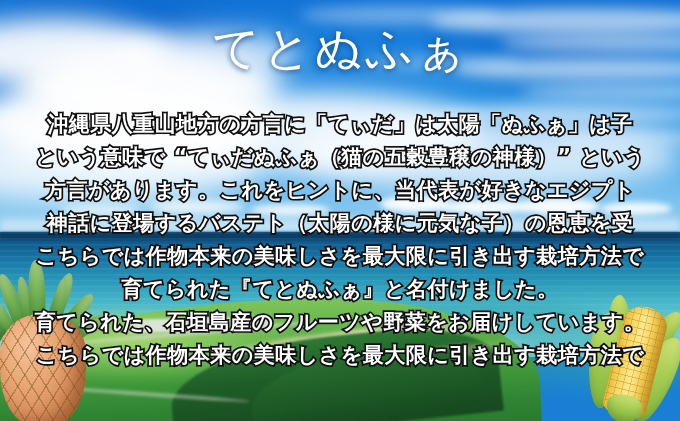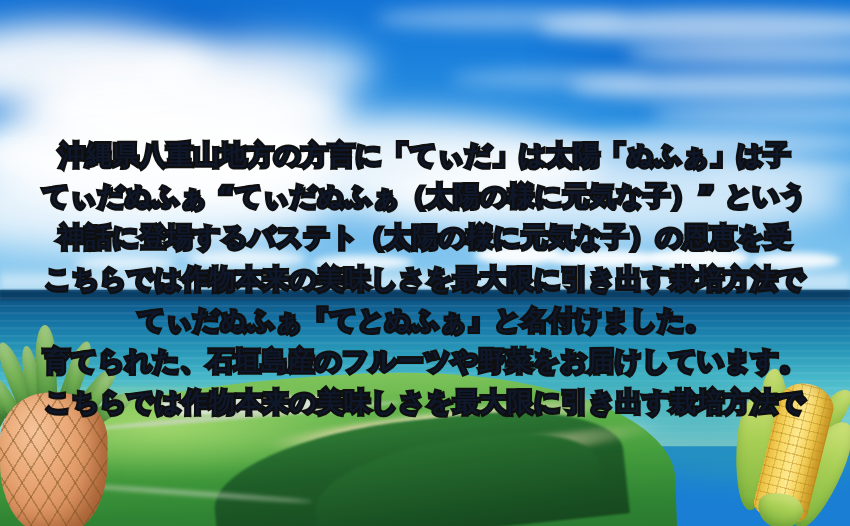--- a/index.html
+++ b/index.html
@@ -337,21 +337,21 @@
 
   .body-text {
     position: absolute;
     left: 0; top: 108px;
     width: 680px;
     text-align: center;
   }
   .line {
     font-size: 21px;
     line-height: 33px;
-    color: #0f172a;
+    color: #ffffff;
     font-weight: 700;
     letter-spacing: .5px;
     white-space: nowrap;
     -webkit-text-stroke: 3.4px #111111;
     paint-order: stroke fill;
     text-shadow: 0 0 2px rgba(0,0,0,.5);
   }
 </style>
 </head>
 <body>
@@ -428,24 +428,26 @@
     <div class="husk h3"></div>
     <div class="husk h4"></div>
     <div class="husk h1"></div>
     <div class="husk h2"></div>
     <div class="corn-cob">
       <div class="corn-kernels"></div>
     </div>
     <div class="husk h5"></div>
   </div>
 
+  <div class="title">てとぬふぁ</div>
 
   <div class="body-text">
     <div class="line">沖縄県八重山地方の方言に「てぃだ」は太陽「ぬふぁ」は子</div>
-    <div class="line">てぃだぬふぁ “てぃだぬふぁ（太陽の様に元気な子）” という</div>
+    <div class="line">という意味で “てぃだぬふぁ（猫の五穀豊穣の神様）” という</div>
+    <div class="line">方言があります。これをヒントに、当代表が好きなエジプト</div>
     <div class="line">神話に登場するバステト（太陽の様に元気な子）の恩恵を受</div>
     <div class="line">こちらでは作物本来の美味しさを最大限に引き出す栽培方法で</div>
-    <div class="line">てぃだぬふぁ『てとぬふぁ』と名付けました。</div>
+    <div class="line">育てられた『てとぬふぁ』と名付けました。</div>
     <div class="line">育てられた、石垣島産のフルーツや野菜をお届けしています。</div>
     <div class="line">こちらでは作物本来の美味しさを最大限に引き出す栽培方法で</div>
   </div>
 
 </div>
 
 </body></html>

